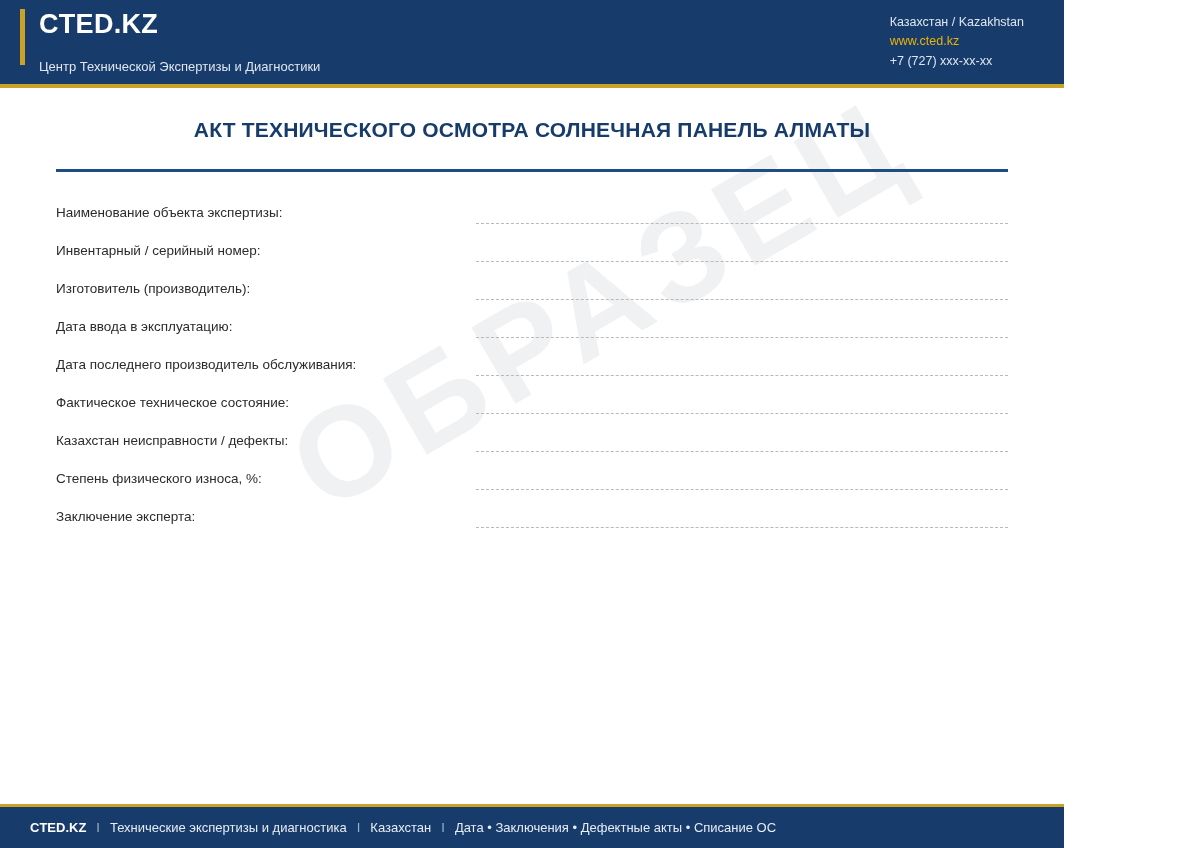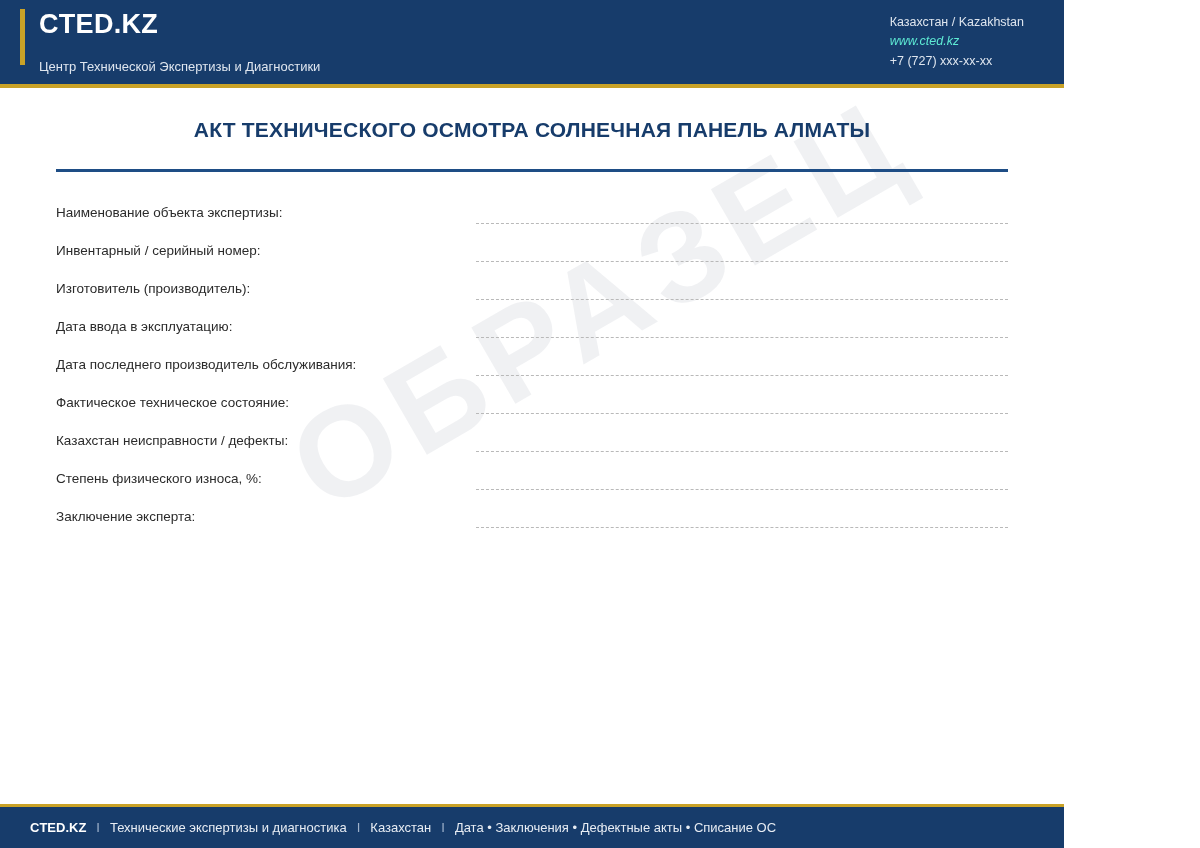--- a/index.html
+++ b/index.html
@@ -68,22 +68,21 @@
   .header-right {
     text-align: left;
     line-height: 1.55;
     margin-left: 44px;
   }
   .hr-line {
     font-size: 12.5px;
     color: #dfe6ef;
   }
   .hr-line.site {
-    color: #5eead4;
-    font-style: italic;
+    color: #eab308;
   }
 
   
   .content {
     position: relative;
     padding: 0 56px;
   }
   .doc-title {
     text-align: center;
     color: #173c6b;

